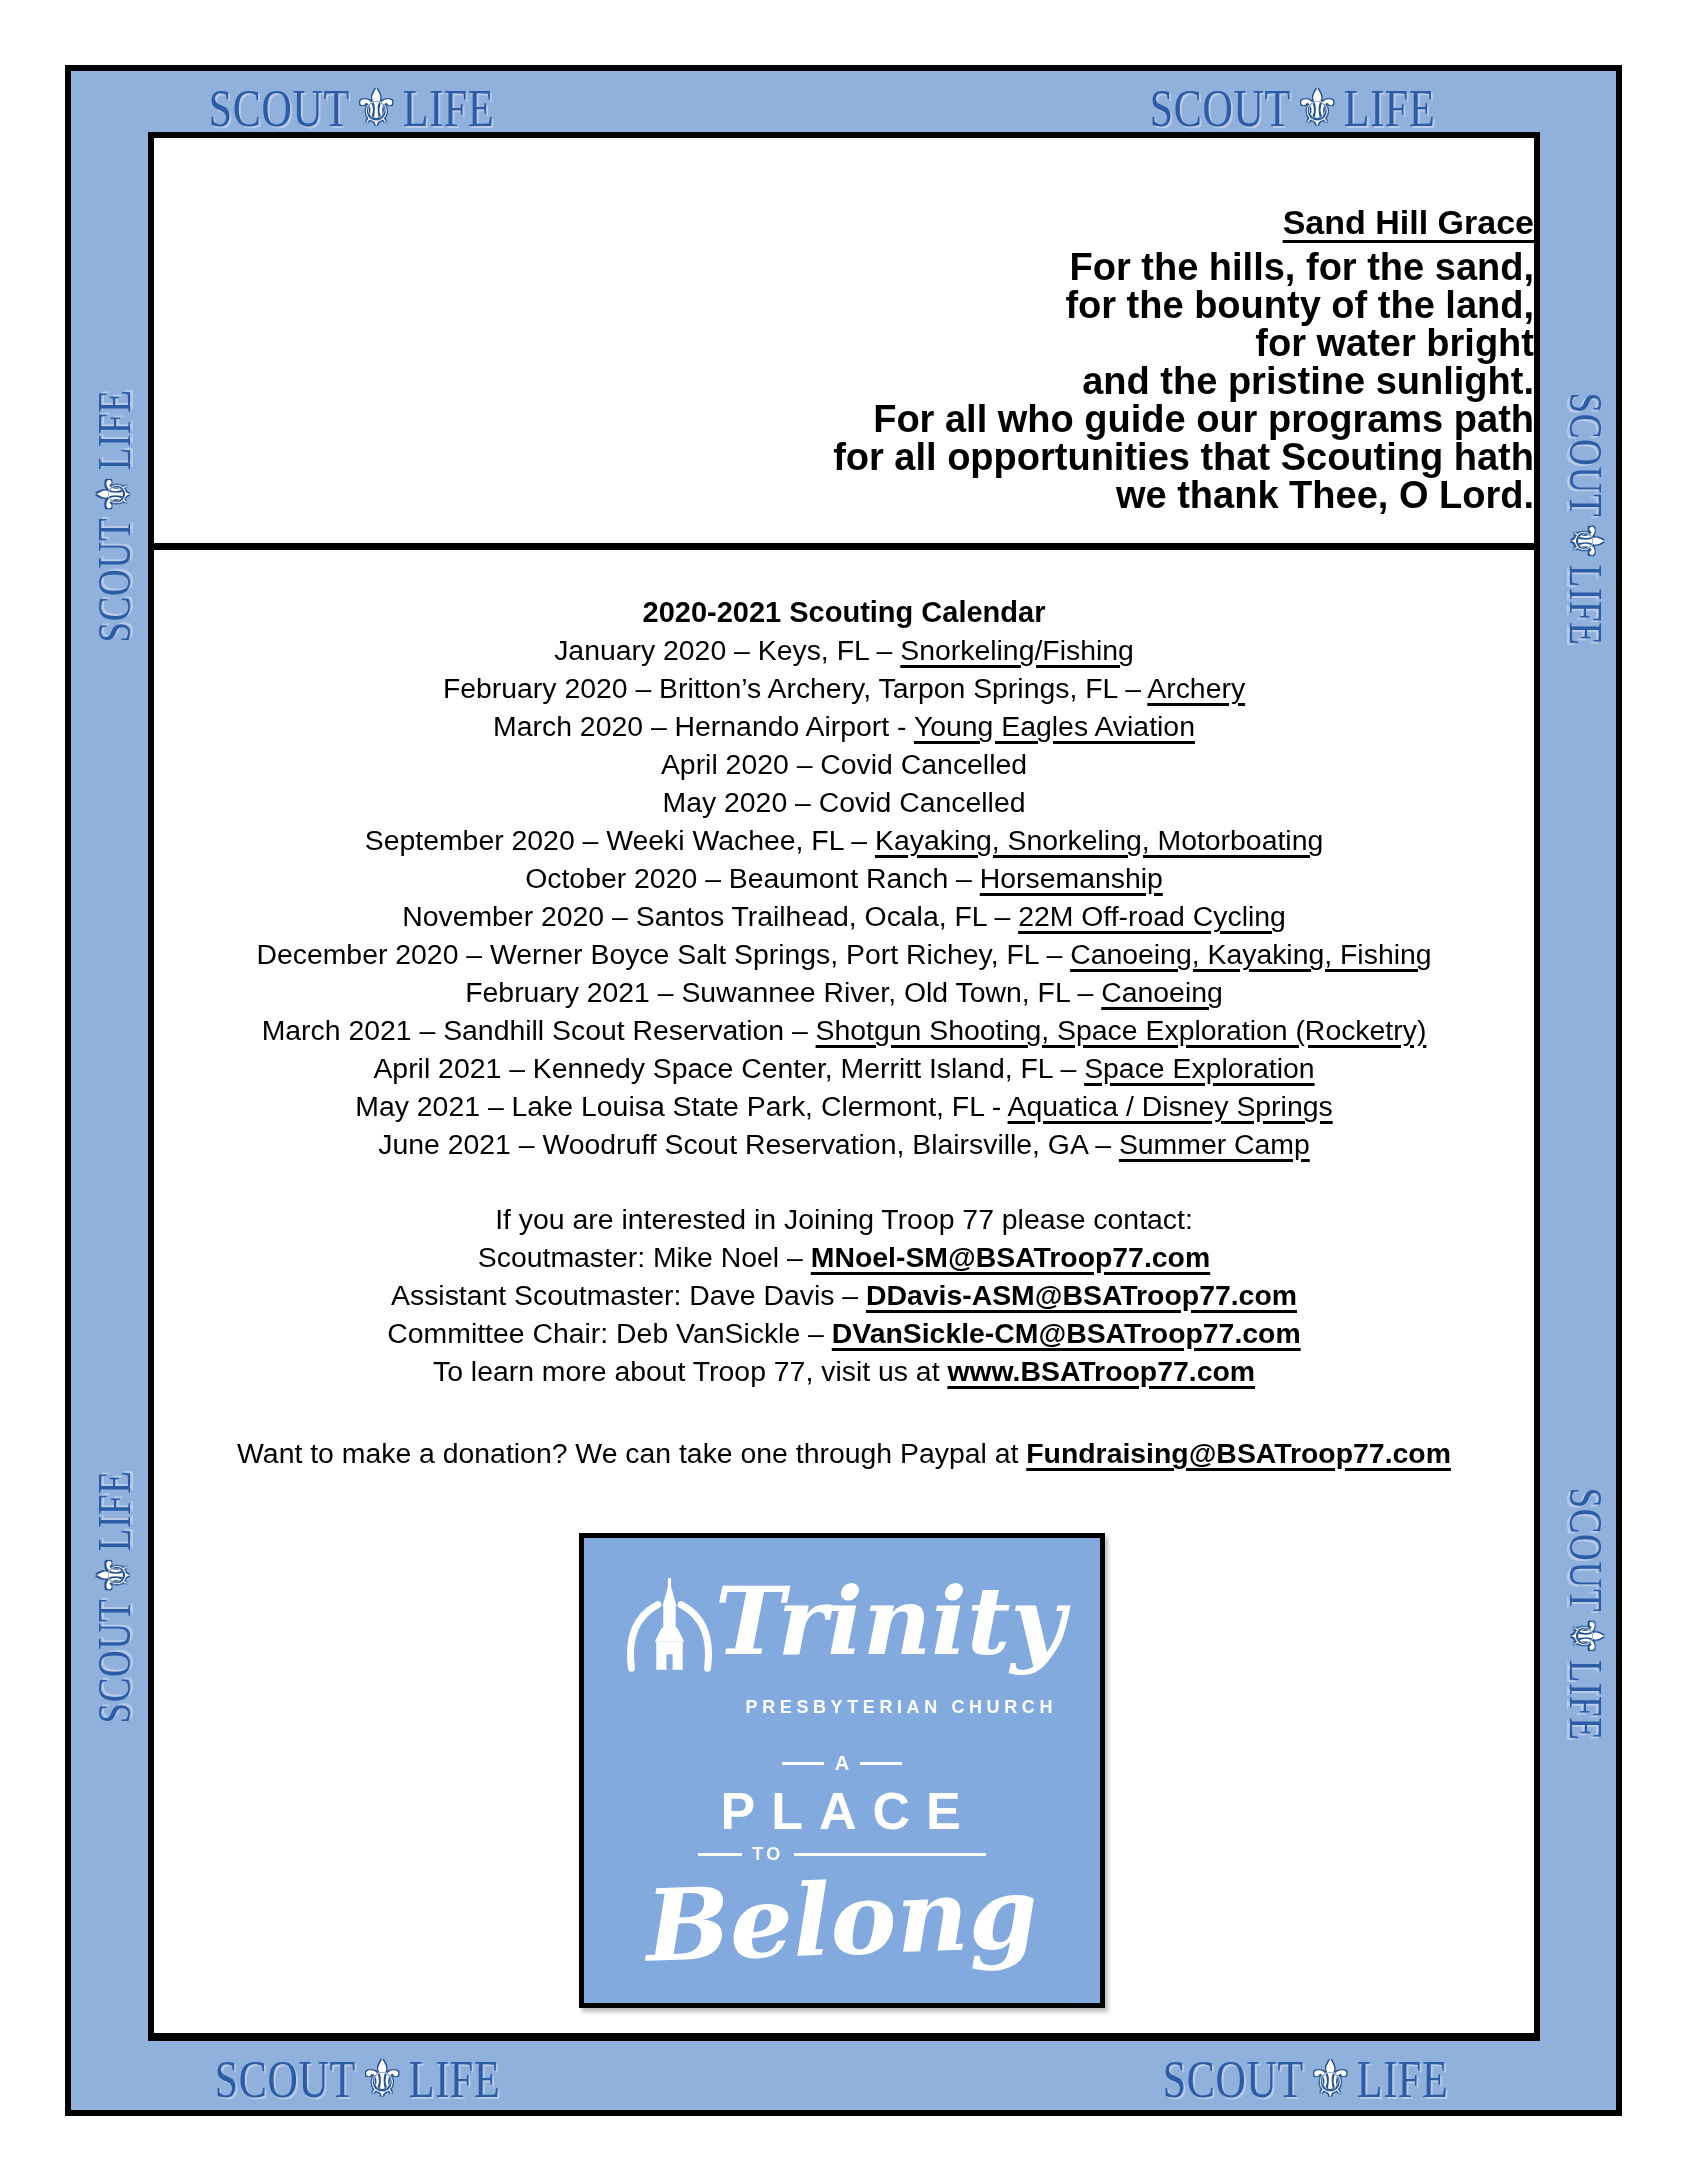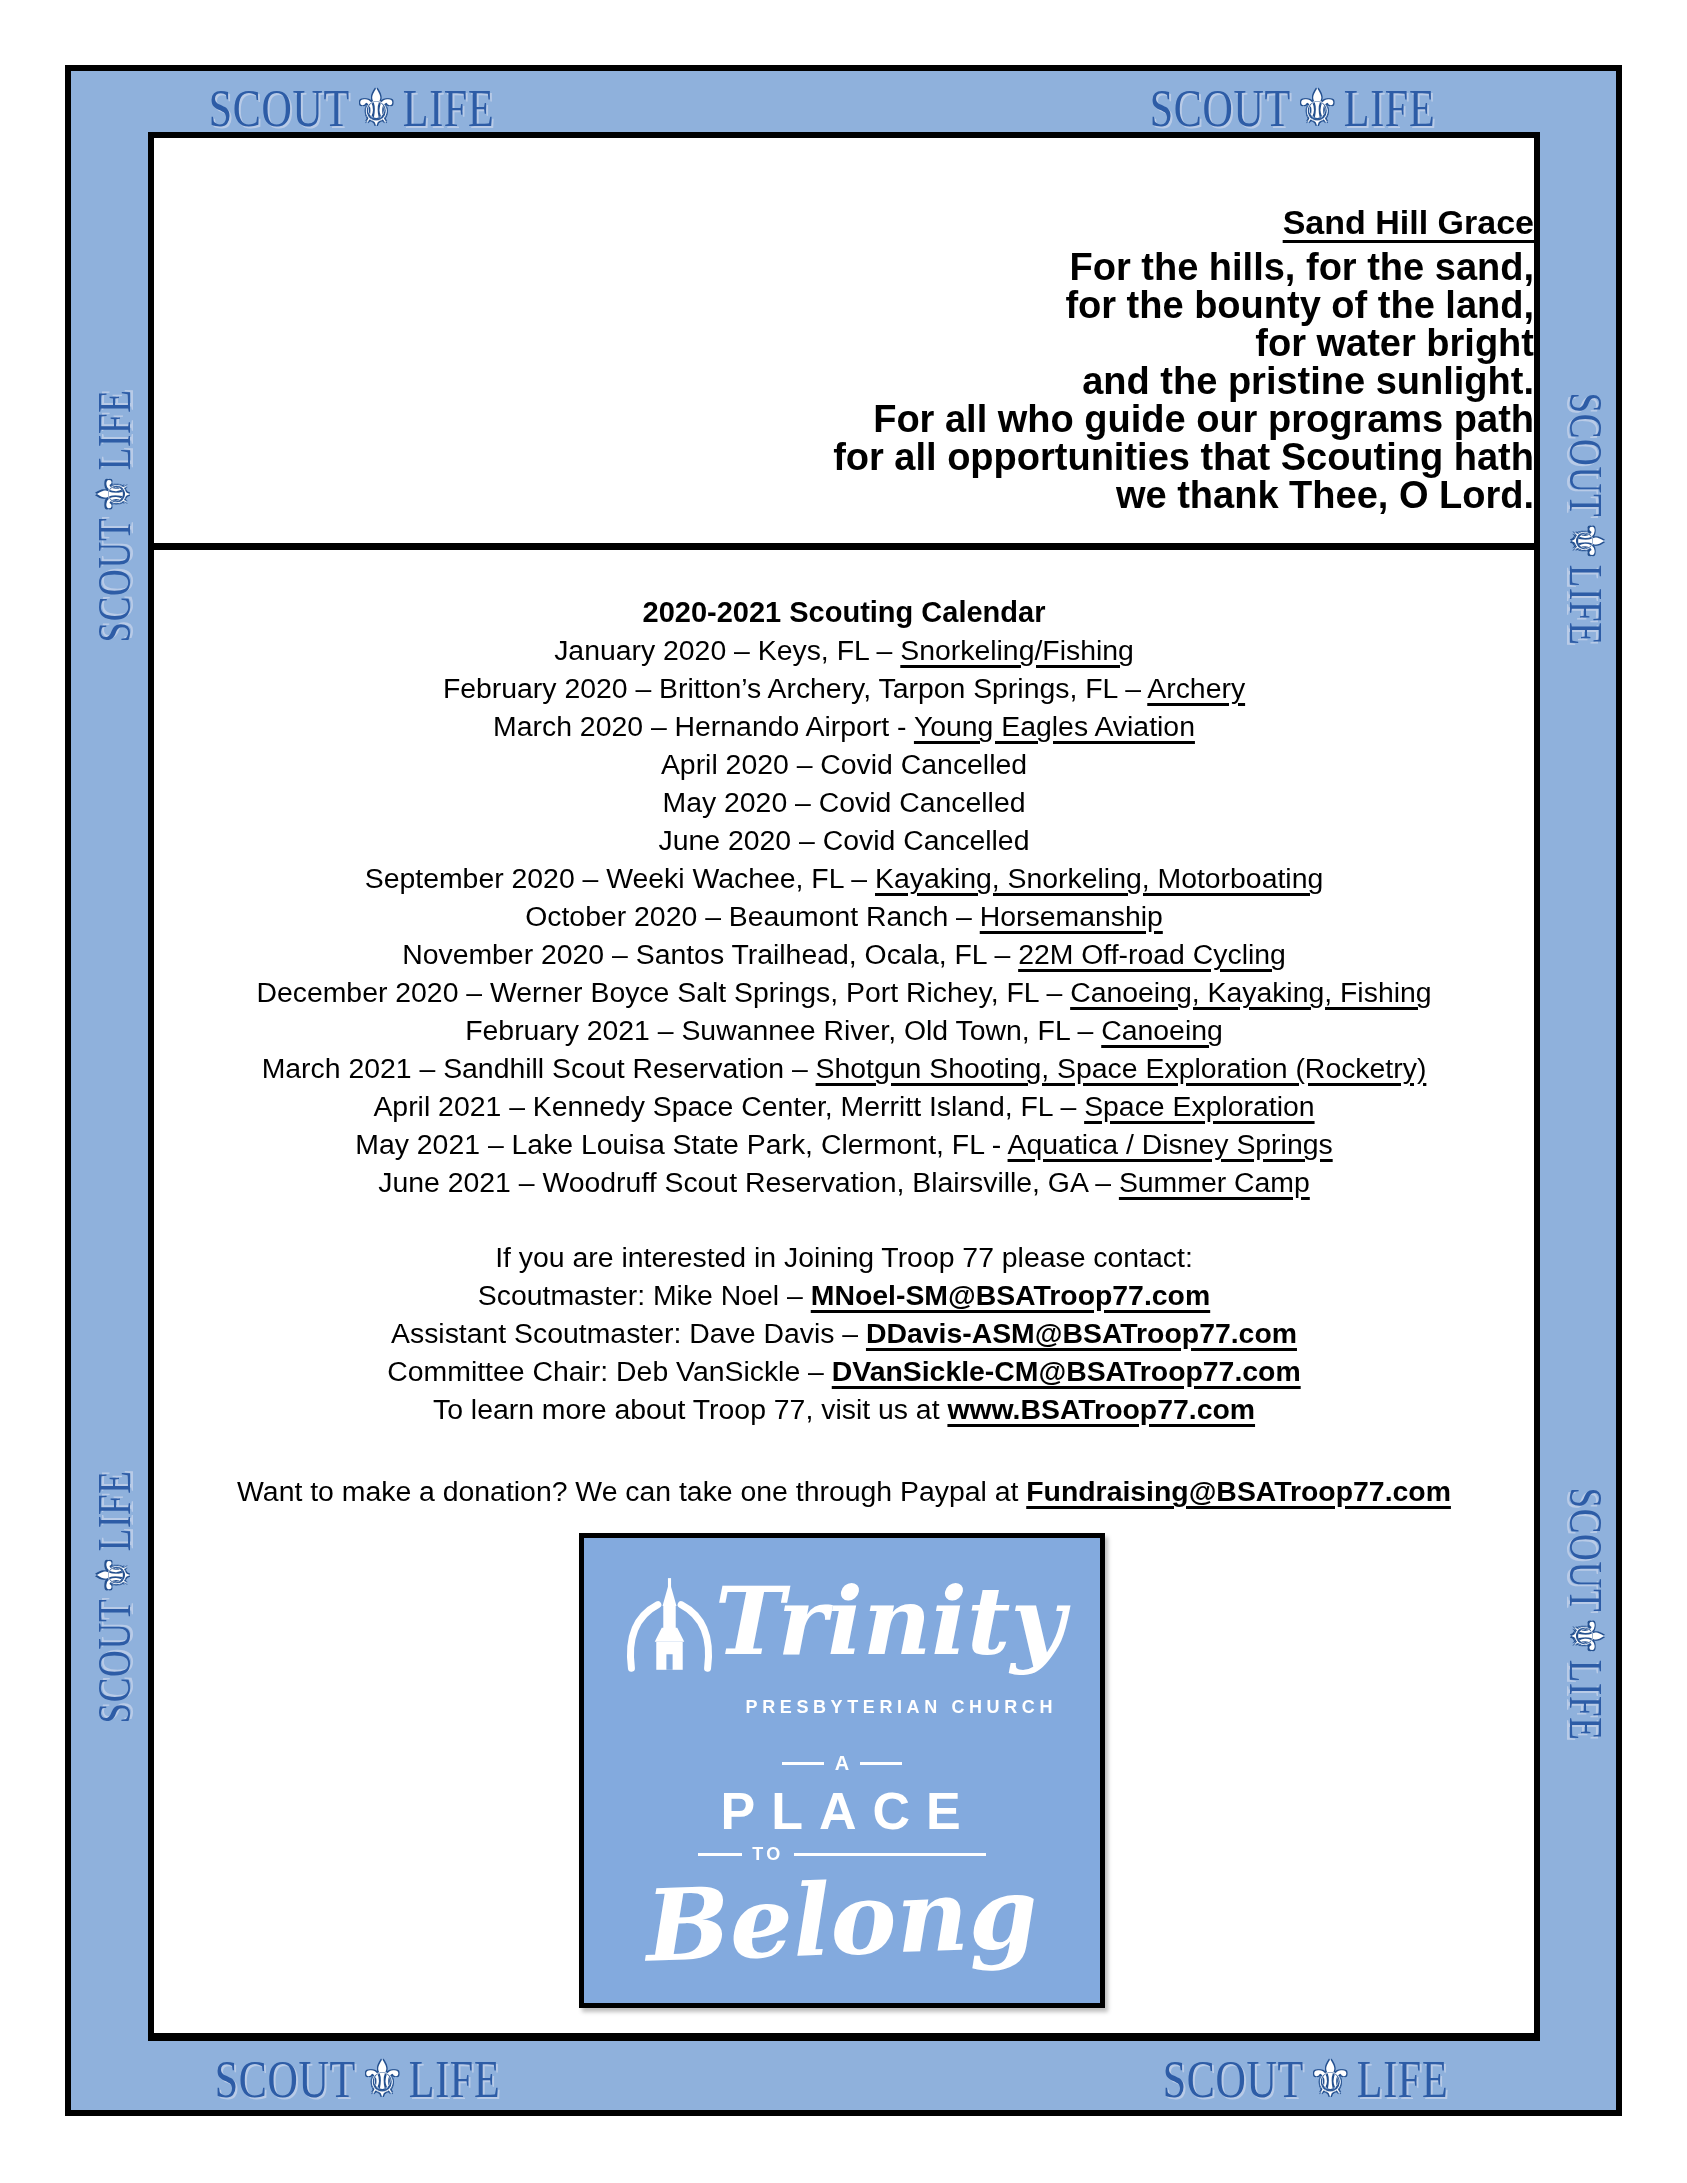--- a/index.html
+++ b/index.html
@@ -145,21 +145,20 @@
   </div>
 
   <div class="cal-sec">
     <div class="cal-title">2020-2021 Scouting Calendar</div>
     <div>
         <div class="cal-line"><span>January 2020 – Keys, FL – </span><span class="u">Snorkeling/Fishing</span></div>
         <div class="cal-line"><span>February 2020 – Britton’s Archery, Tarpon Springs, FL – </span><span class="u">Archery</span></div>
         <div class="cal-line"><span>March 2020 – Hernando Airport - </span><span class="u">Young Eagles Aviation</span></div>
         <div class="cal-line"><span>April 2020 – Covid Cancelled</span><span class="u"></span></div>
         <div class="cal-line"><span>May 2020 – Covid Cancelled</span><span class="u"></span></div>
-        <div class="cal-line"><span>June 2020 – Covid Cancelled</span><span class="u"></span></div>
         <div class="cal-line"><span>September 2020 – Weeki Wachee, FL – </span><span class="u">Kayaking, Snorkeling, Motorboating</span></div>
         <div class="cal-line"><span>October 2020 – Beaumont Ranch – </span><span class="u">Horsemanship</span></div>
         <div class="cal-line"><span>November 2020 – Santos Trailhead, Ocala, FL – </span><span class="u">22M Off-road Cycling</span></div>
         <div class="cal-line"><span>December 2020 – Werner Boyce Salt Springs, Port Richey, FL – </span><span class="u">Canoeing, Kayaking, Fishing</span></div>
         <div class="cal-line"><span>February 2021 – Suwannee River, Old Town, FL – </span><span class="u">Canoeing</span></div>
         <div class="cal-line"><span>March 2021 – Sandhill Scout Reservation – </span><span class="u">Shotgun Shooting, Space Exploration (Rocketry)</span></div>
         <div class="cal-line"><span>April 2021 – Kennedy Space Center, Merritt Island, FL – </span><span class="u">Space Exploration</span></div>
         <div class="cal-line"><span>May 2021 – Lake Louisa State Park, Clermont, FL - </span><span class="u">Aquatica / Disney Springs</span></div>
         <div class="cal-line"><span>June 2021 – Woodruff Scout Reservation, Blairsville, GA – </span><span class="u">Summer Camp</span></div>
       </div>

